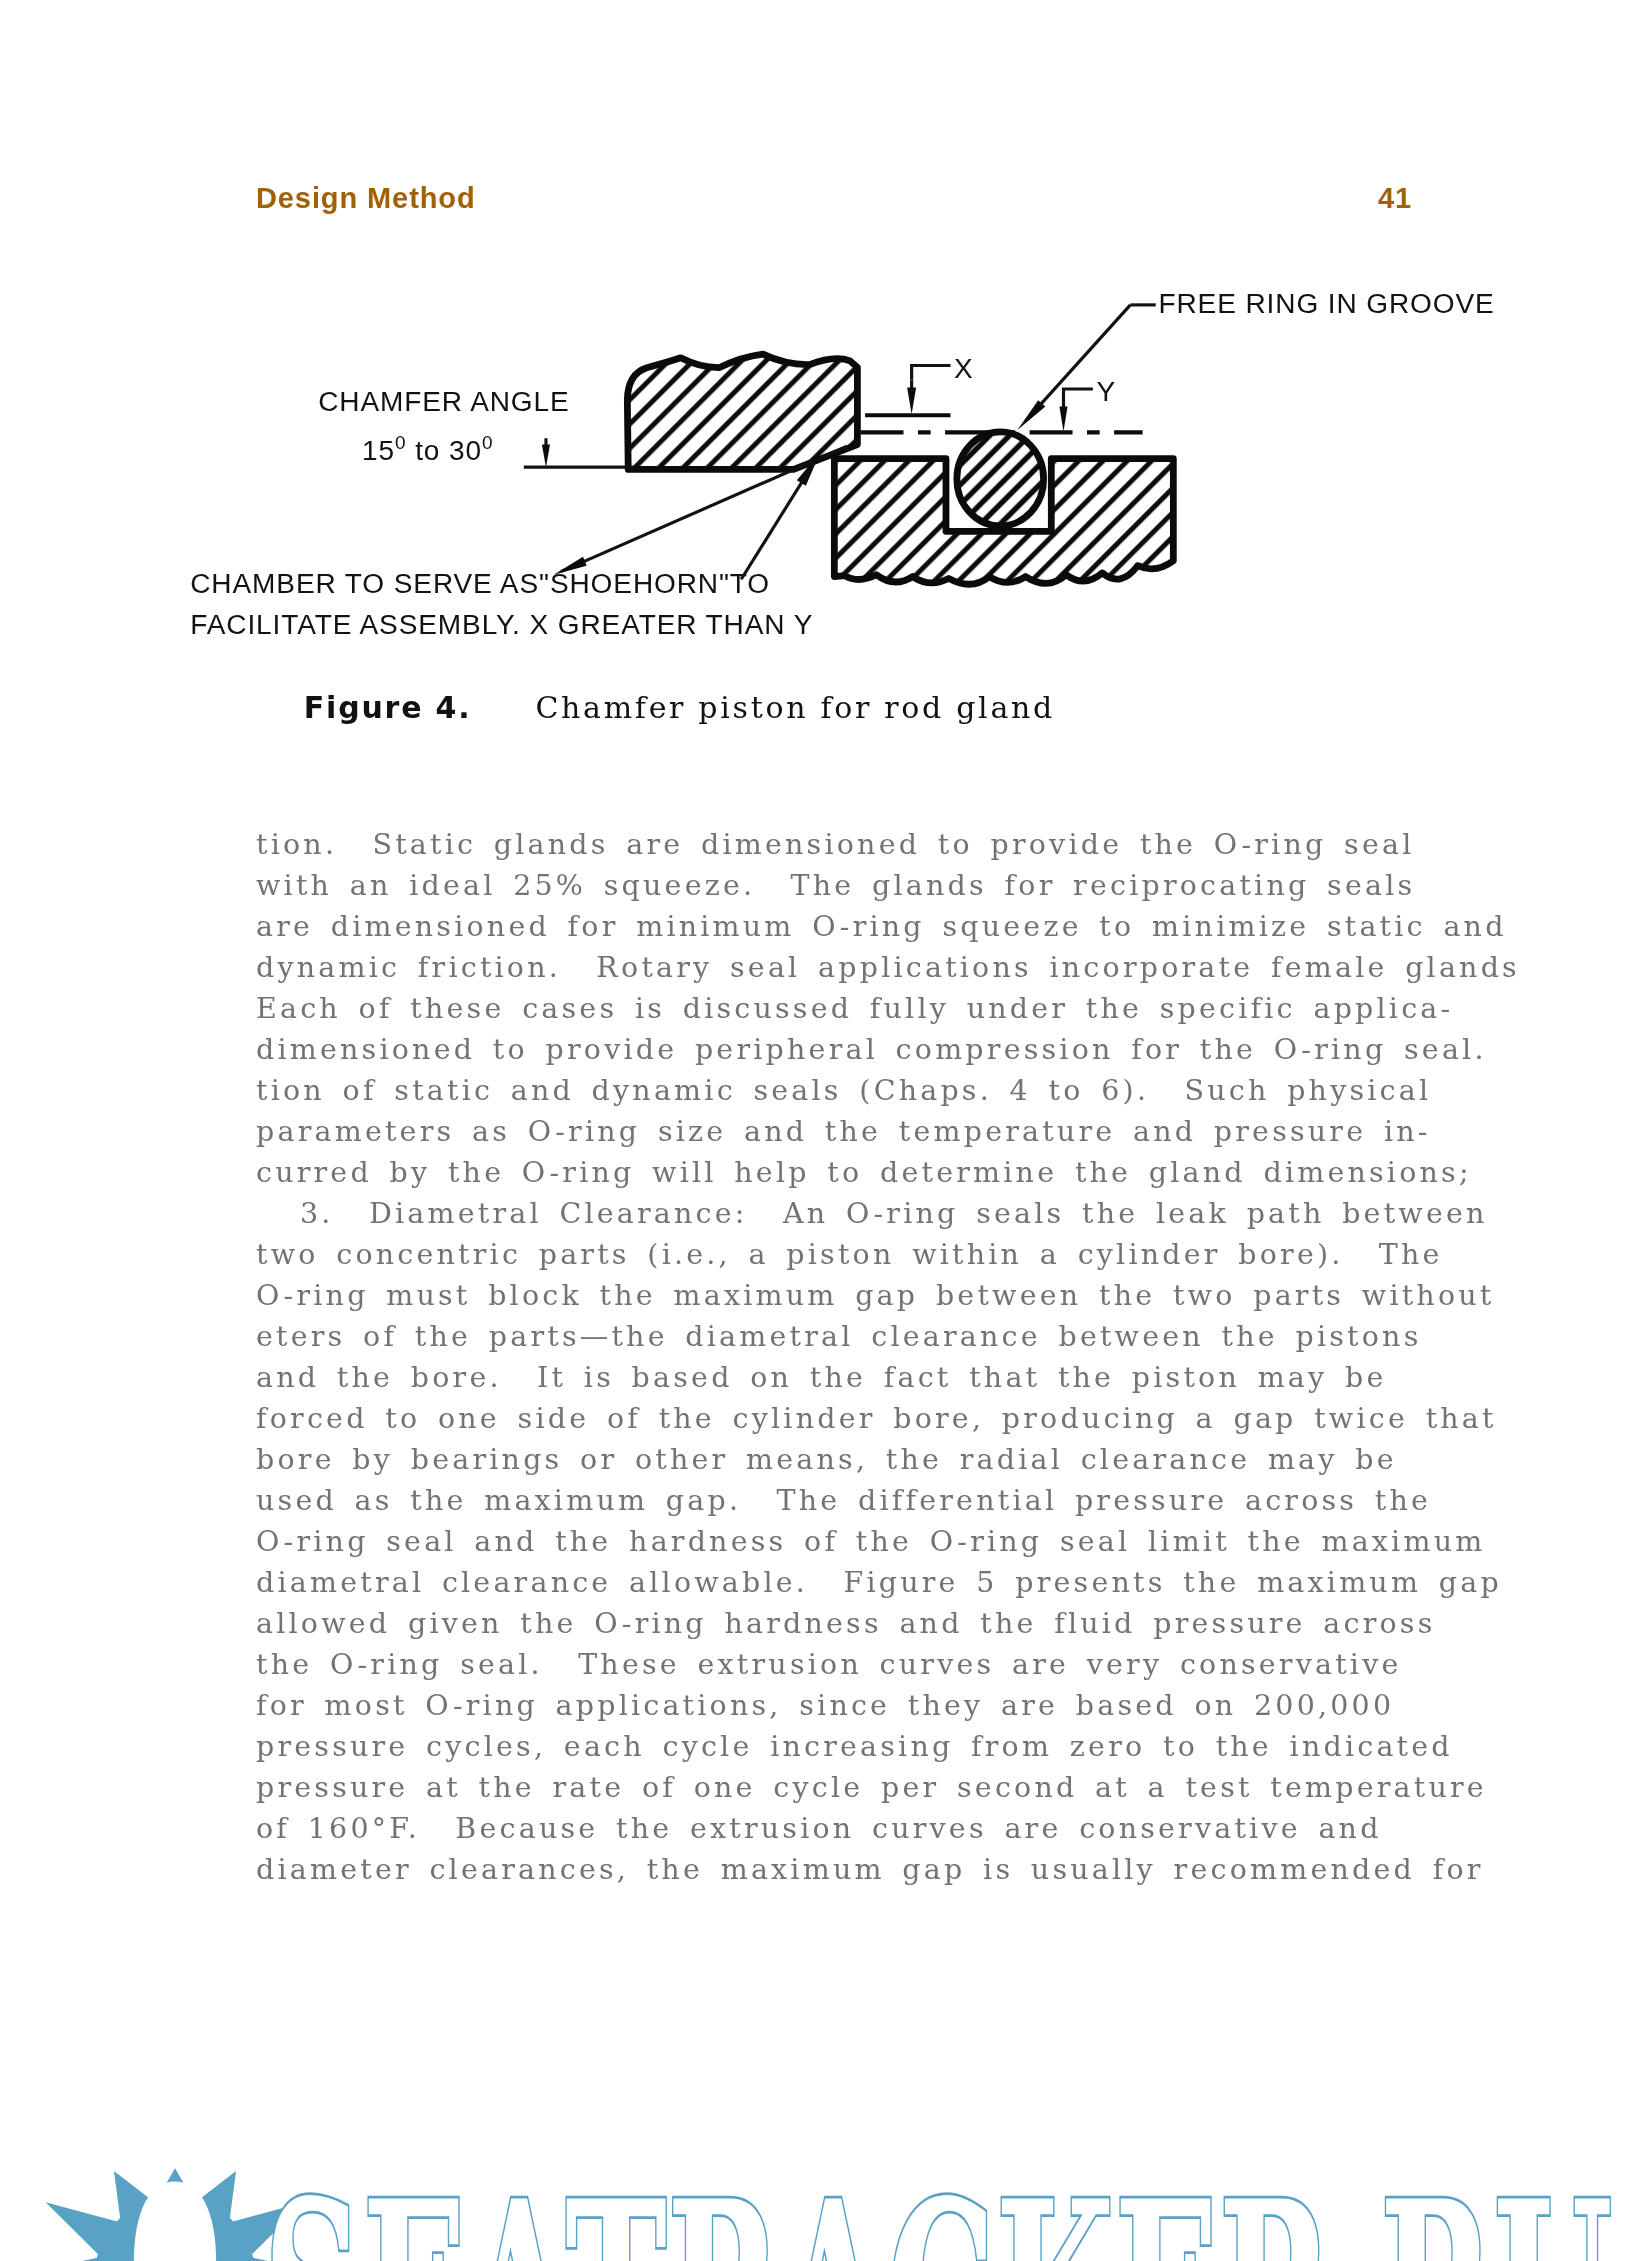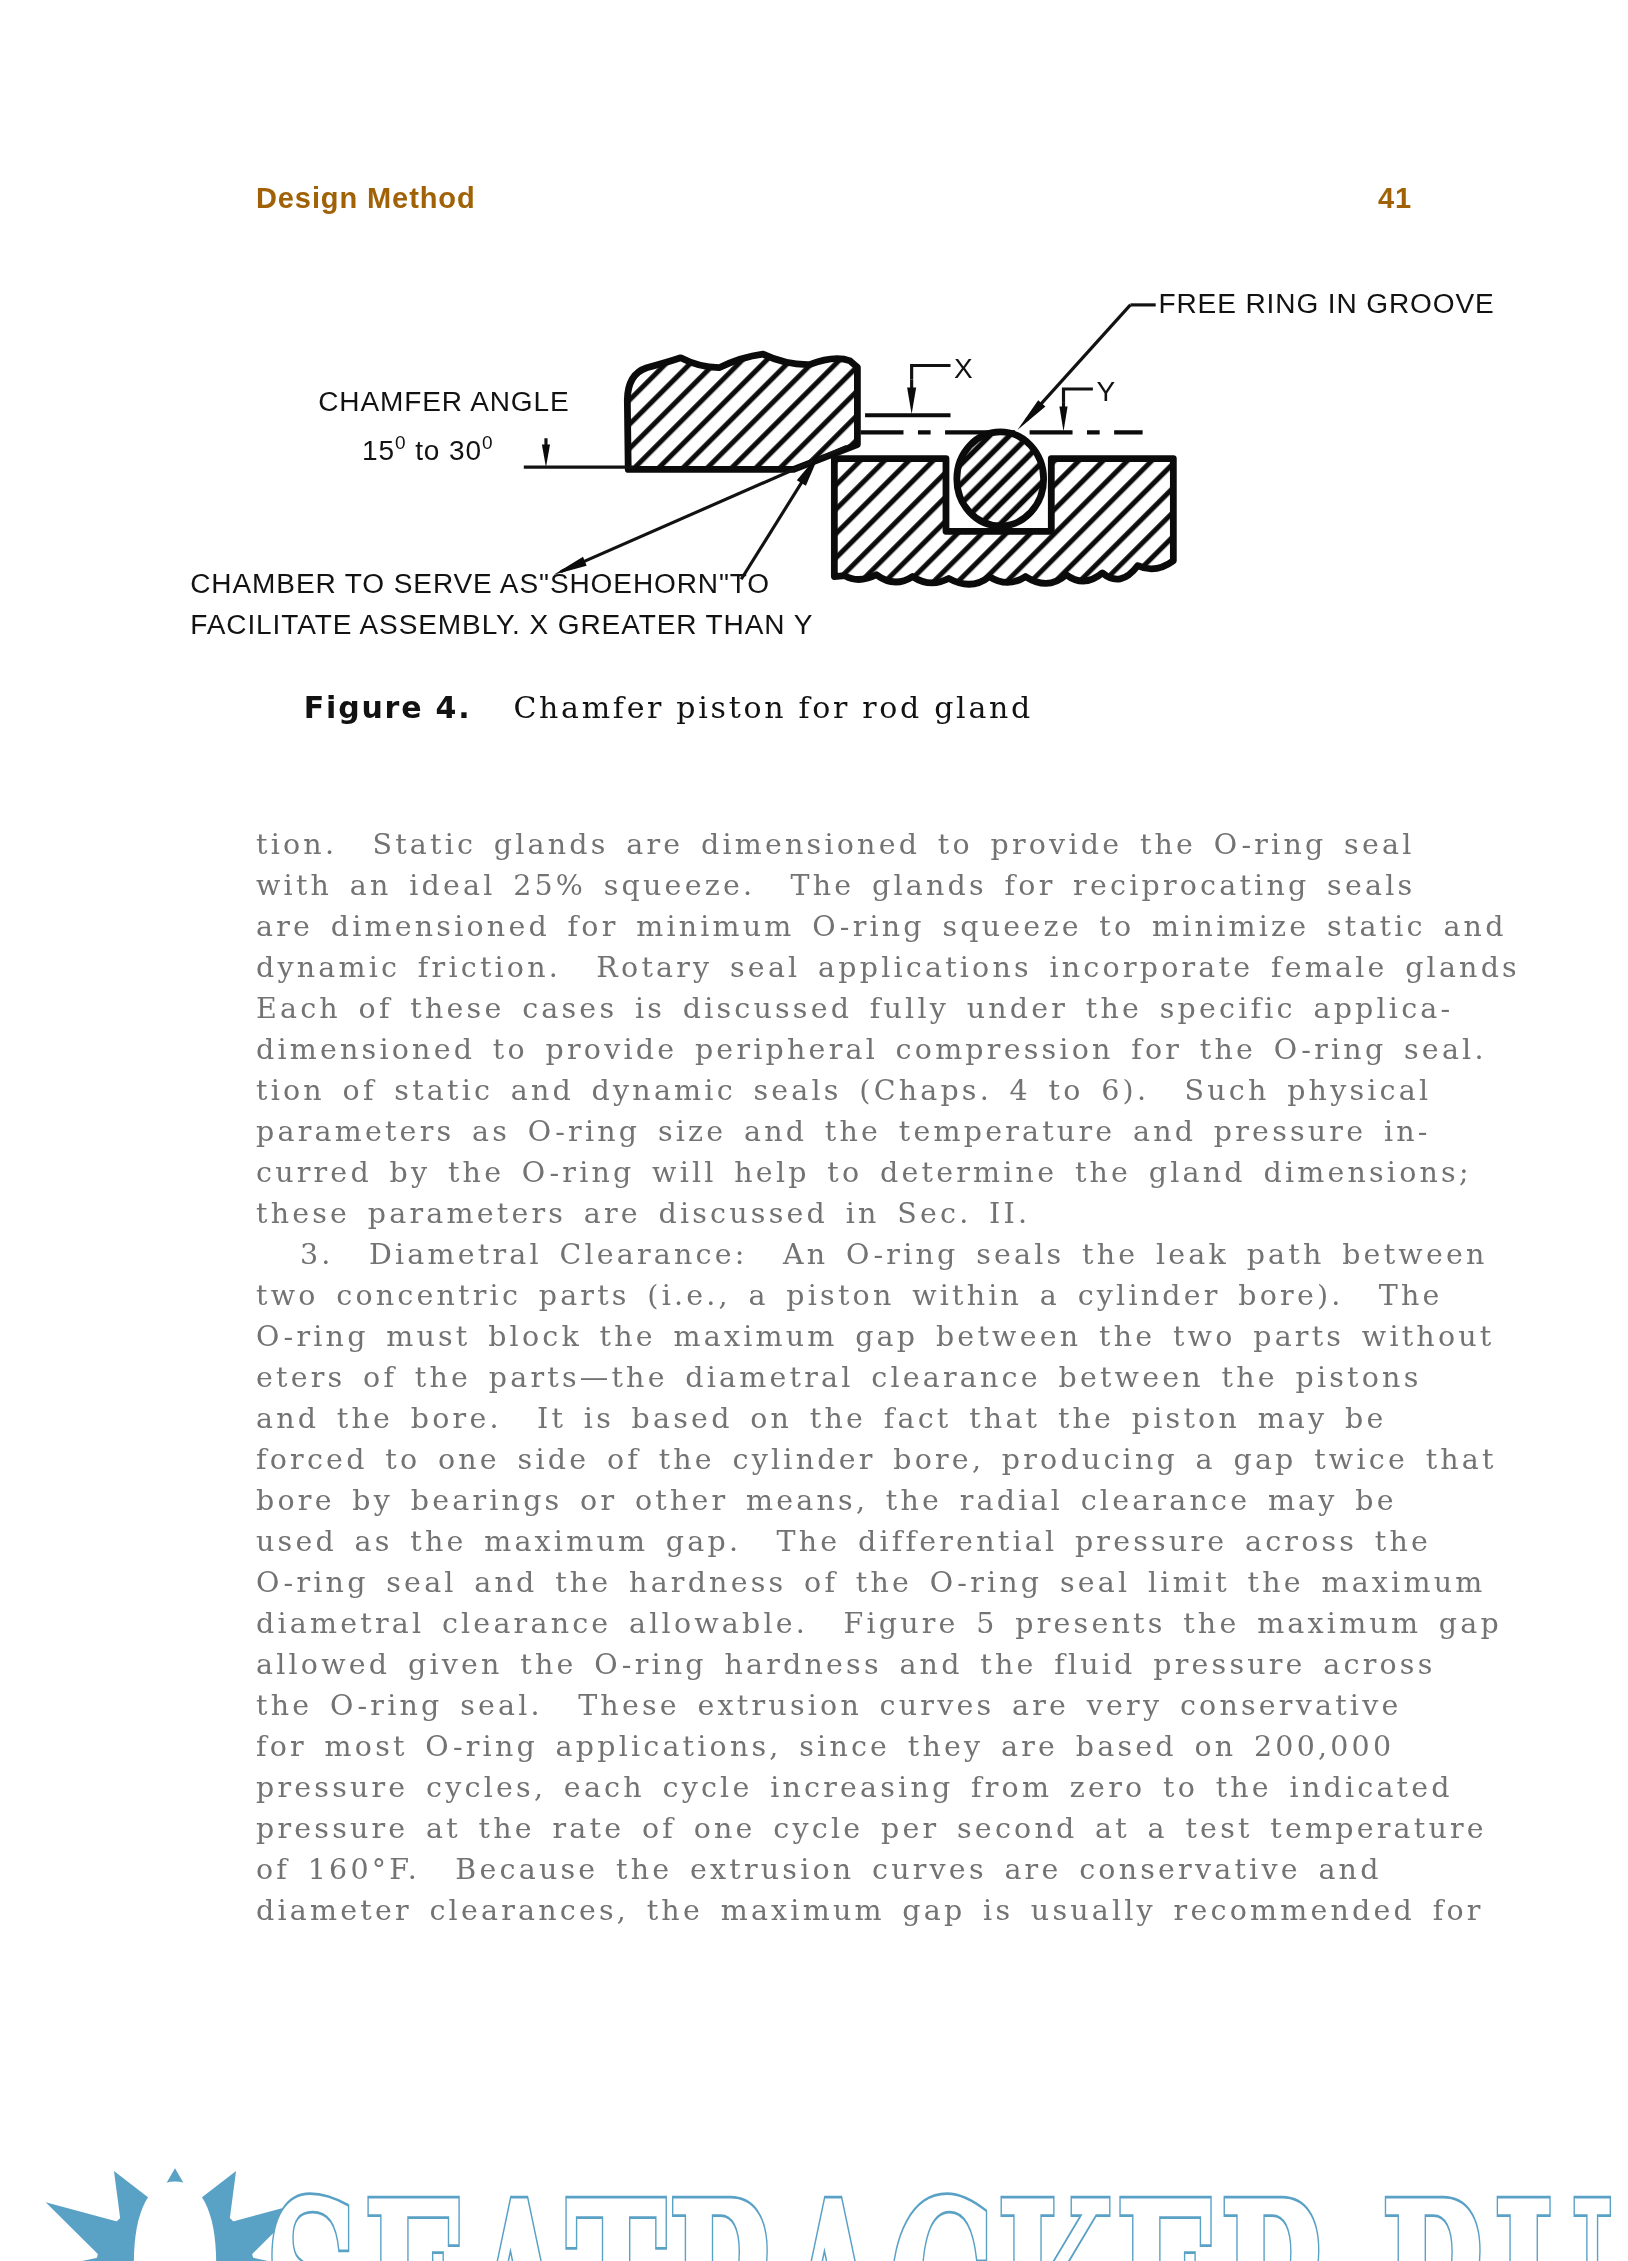--- a/index.html
+++ b/index.html
@@ -54,21 +54,21 @@
     top:655px;
     font-size:30px;
     letter-spacing:1.4px;
     white-space:pre;
     color:#121212;
   }
   #caption .cap-prefix{
     font-family:"DejaVu Sans", "Liberation Sans", sans-serif;
     font-weight:600;
     letter-spacing:1.8px;
-    margin-right:42px;
+    margin-right:64px;
   }
   #caption .cap-text{
     font-family:"DejaVu Serif", serif;
     letter-spacing:2.7px;
   }
   
   #bodytext{
     position:absolute;
     left:256px;
     top:824px;
@@ -188,21 +188,20 @@
   <div id="bodytext">
     <div class="bl">tion.  Static glands are dimensioned to provide the O-ring seal</div>
     <div class="bl">with an ideal 25% squeeze.  The glands for reciprocating seals</div>
     <div class="bl">are dimensioned for minimum O-ring squeeze to minimize static and</div>
     <div class="bl">dynamic friction.  Rotary seal applications incorporate female glands</div>
     <div class="bl">Each of these cases is discussed fully under the specific applica-</div>
     <div class="bl">dimensioned to provide peripheral compression for the O-ring seal.</div>
     <div class="bl">tion of static and dynamic seals (Chaps. 4 to 6).  Such physical</div>
     <div class="bl">parameters as O-ring size and the temperature and pressure in-</div>
     <div class="bl">curred by the O-ring will help to determine the gland dimensions;</div>
-    <div class="bl">these parameters are discussed in Sec. II.</div>
     <div class="bl indent"><span class="it">3.  Diametral Clearance:</span><span>  An O-ring seals the leak path between</span></div>
     <div class="bl">two concentric parts (i.e., a piston within a cylinder bore).  The</div>
     <div class="bl">O-ring must block the maximum gap between the two parts without</div>
     <div class="bl">eters of the parts—the diametral clearance between the pistons</div>
     <div class="bl">and the bore.  It is based on the fact that the piston may be</div>
     <div class="bl">forced to one side of the cylinder bore, producing a gap twice that</div>
     <div class="bl">bore by bearings or other means, the radial clearance may be</div>
     <div class="bl">used as the maximum gap.  The differential pressure across the</div>
     <div class="bl">O-ring seal and the hardness of the O-ring seal limit the maximum</div>
     <div class="bl">diametral clearance allowable.  Figure 5 presents the maximum gap</div>

